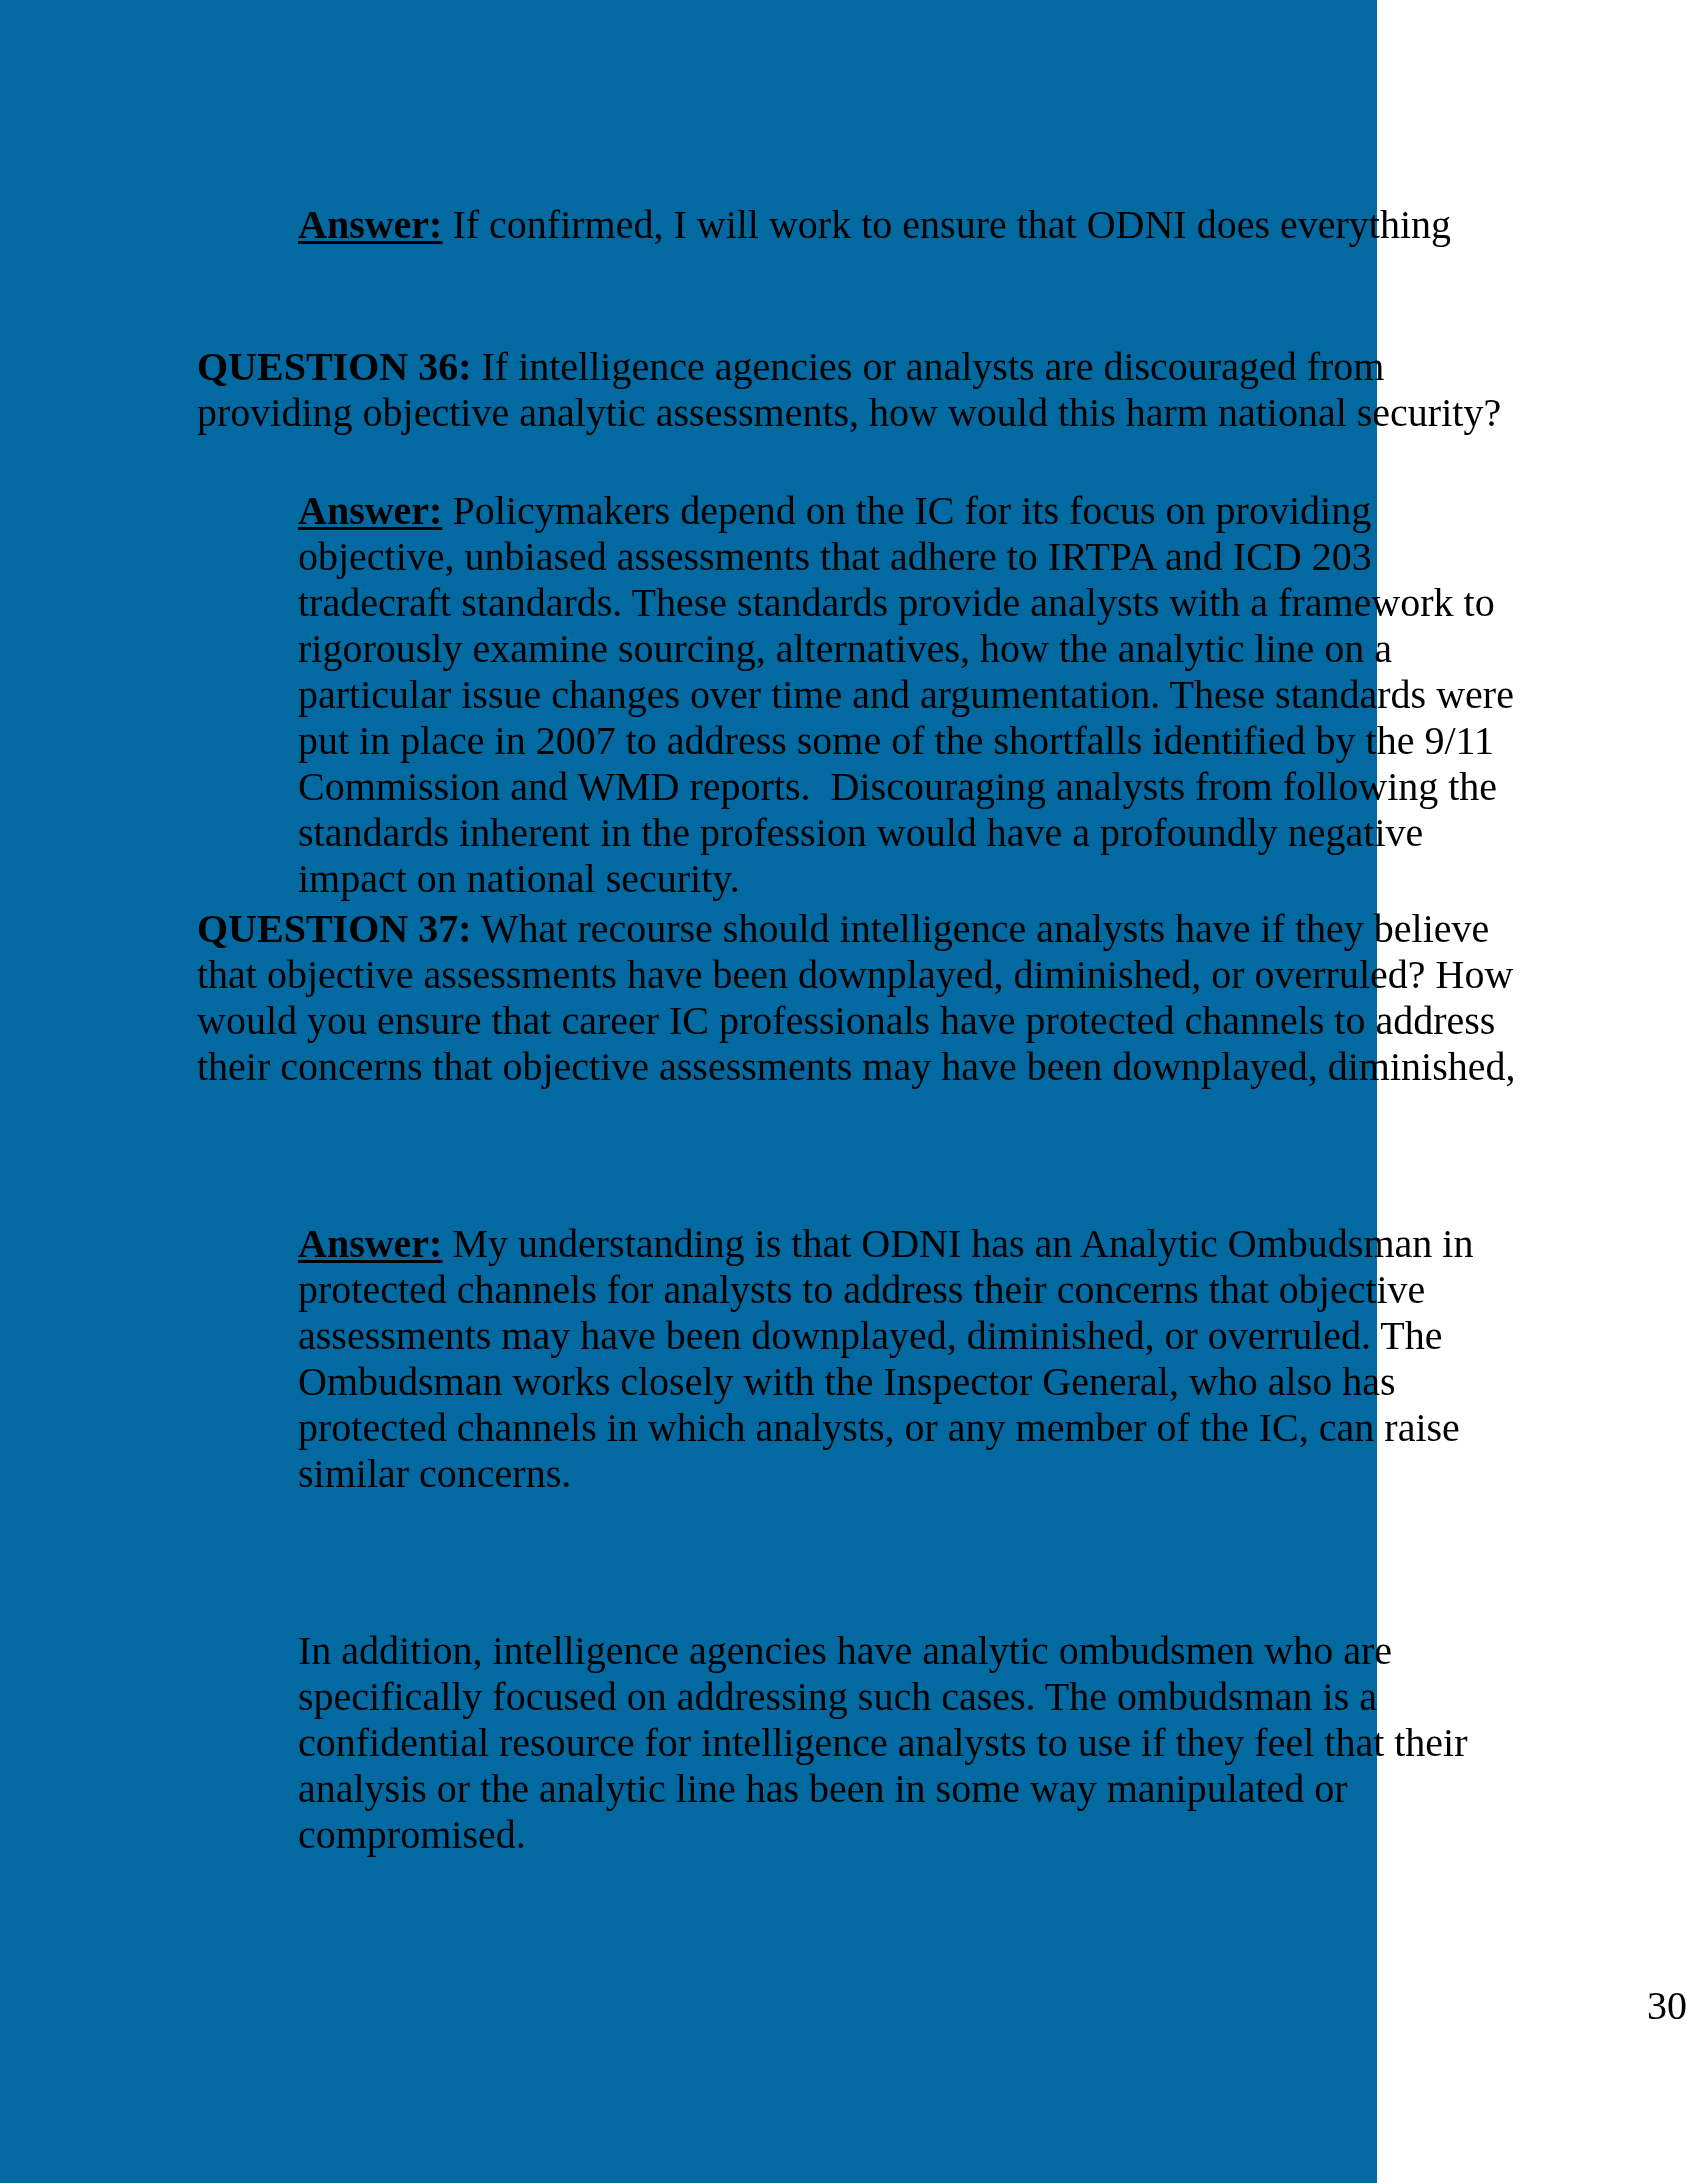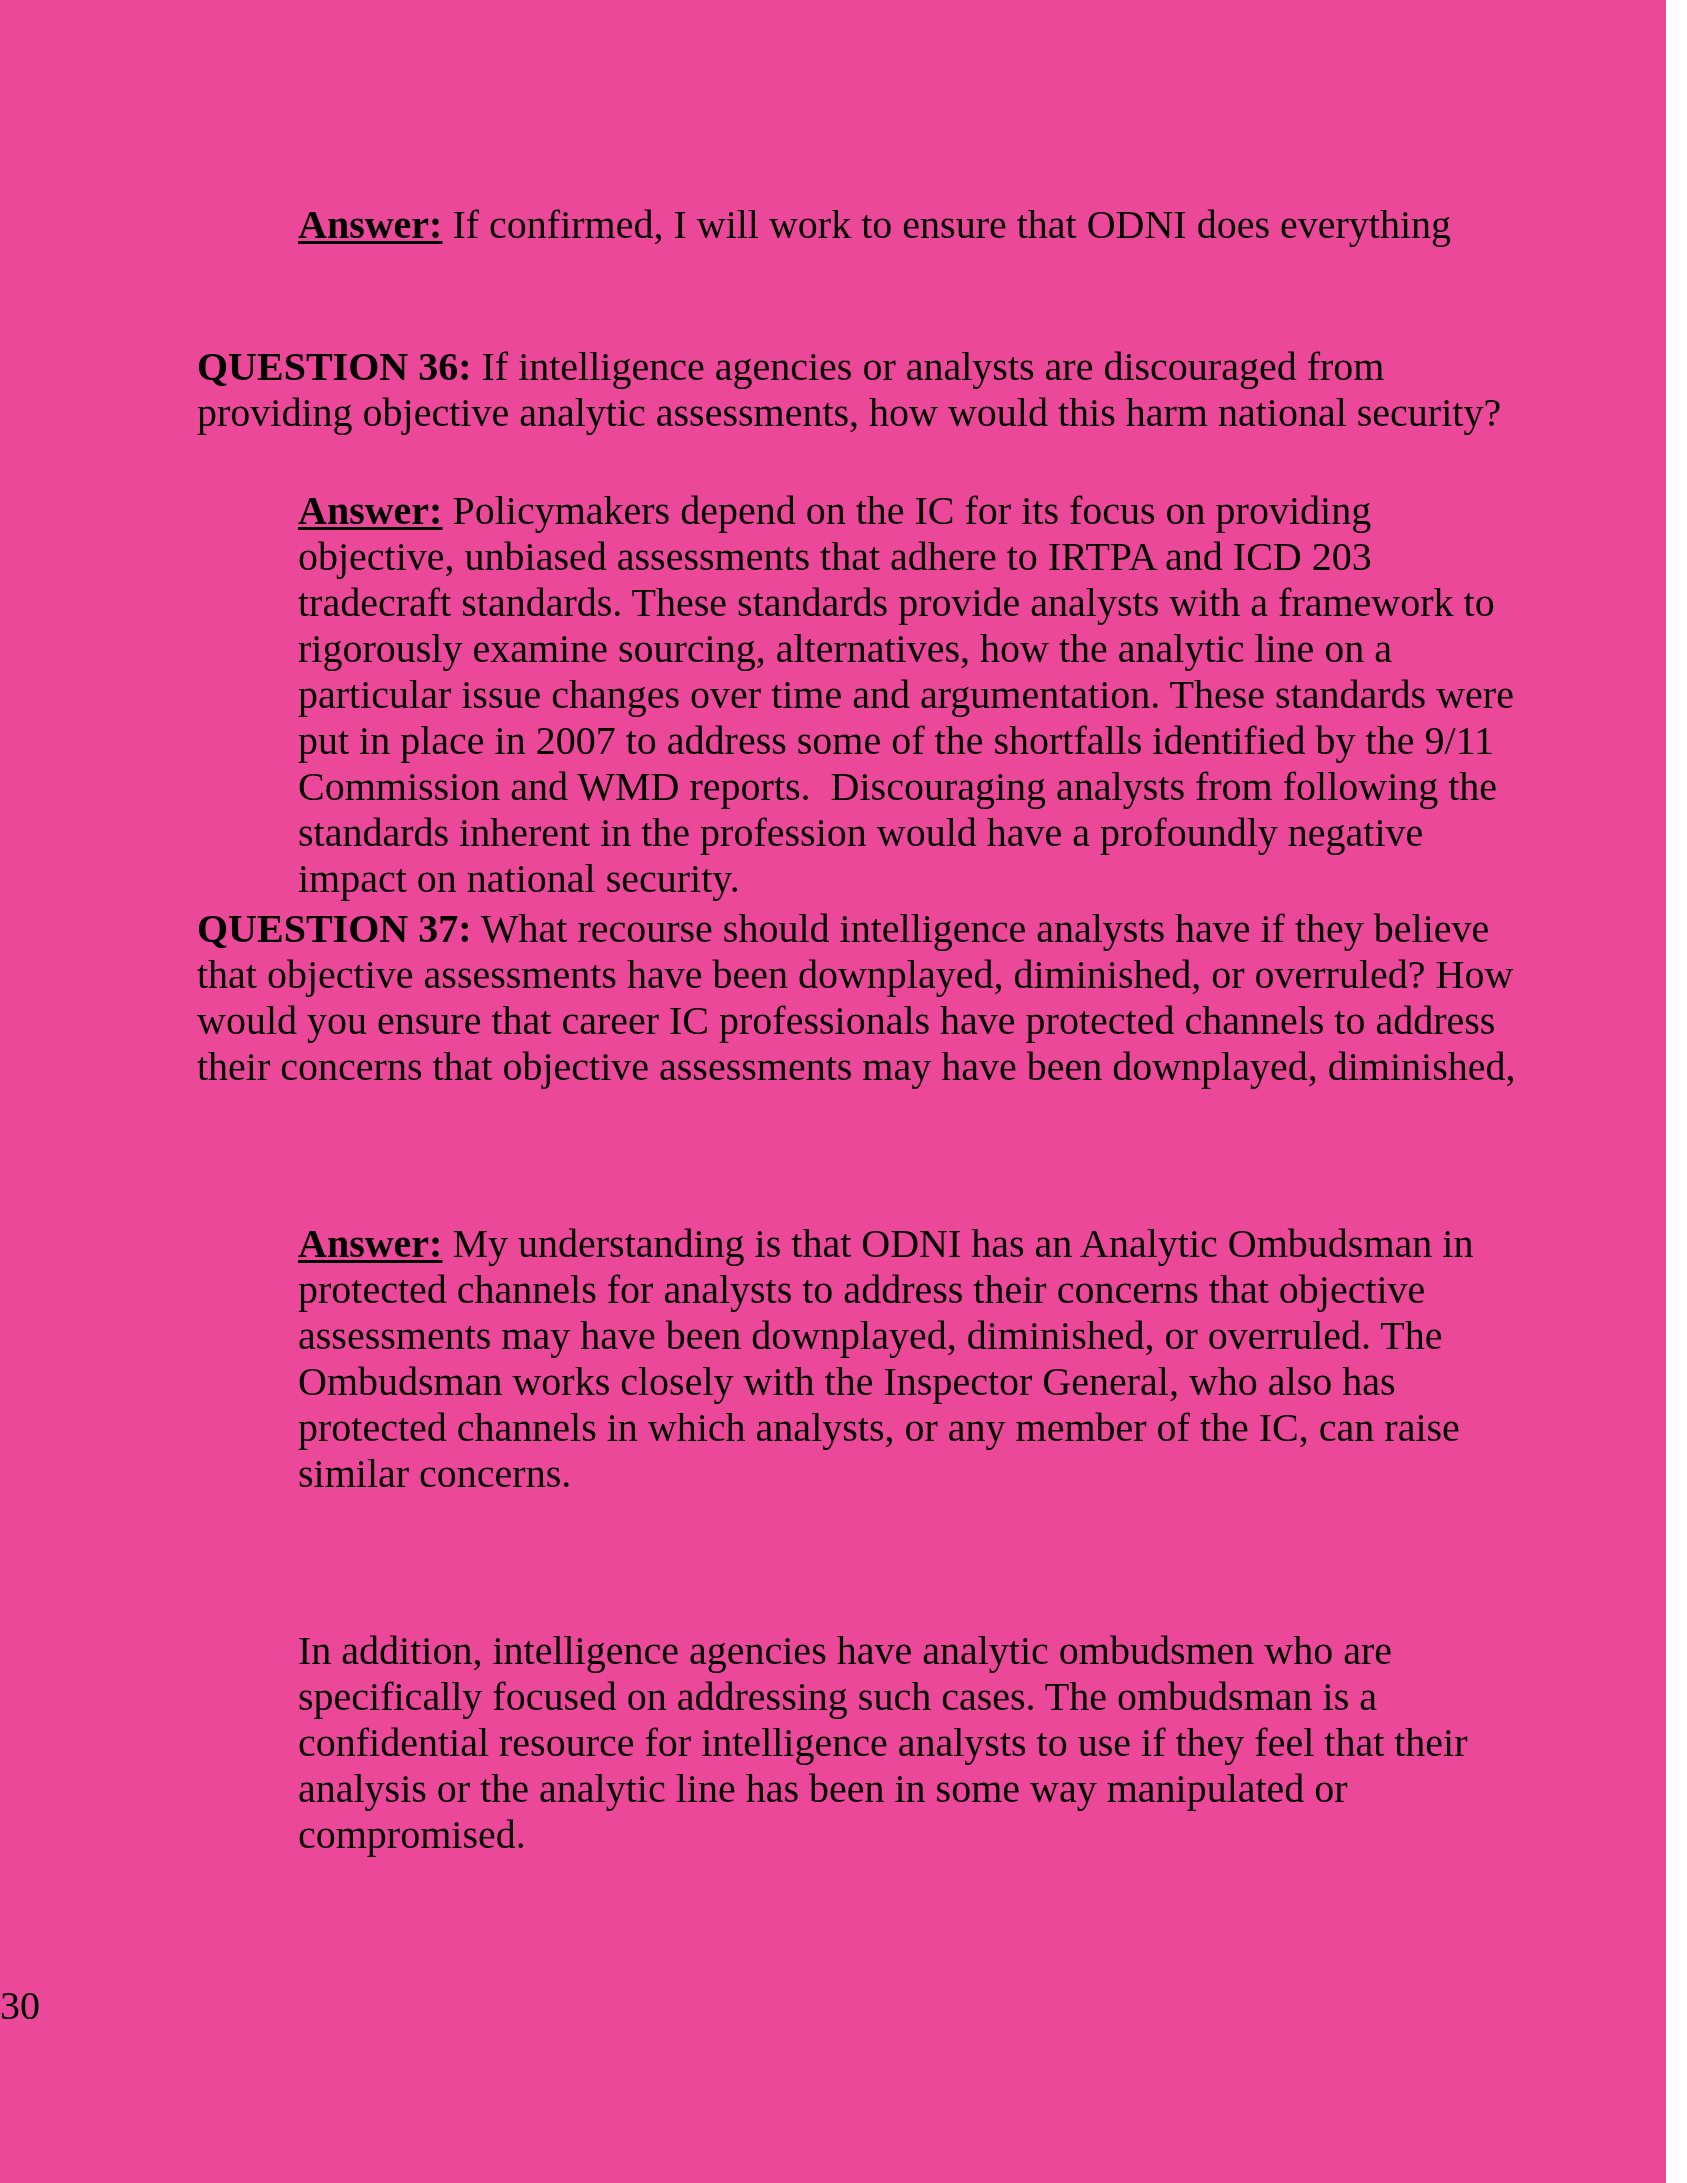--- a/index.html
+++ b/index.html
@@ -13,23 +13,23 @@
     position: relative;
     overflow: hidden;
     color: #000000;
     font-family: "Liberation Serif", "DejaVu Serif", serif;
     font-size: 40px;
     line-height: 46px;
   }
   .page {
     position: absolute;
     left: 0; top: 0;
-    width: 1666px;
+    width: 1377px;
     height: 2183px;
-    background: #ec4899;
+    background: #0369a1;
   }
   .para {
     position: absolute;
     white-space: nowrap;
   }
   .para .line {
     display: block;
     height: 46px;
   }
   .question { left: 197px; }
@@ -38,21 +38,21 @@
   .a-label {
     font-weight: bold;
     text-decoration: underline;
     text-decoration-thickness: 3.3px;
     text-underline-offset: 3.3px;
   }
   .page-number {
     position: absolute;
     left: 0;
     width: 1687px;
-    text-align: left;
+    text-align: right;
     white-space: nowrap;
   }
 </style>
 </head>
 <body>
 
 <div class="page">
 
   <div class="para answer" style="top:202px;">
     <span class="line"><span class="a-label">Answer:</span> <span>If confirmed, I will work to ensure that ODNI does everything</span></span>

